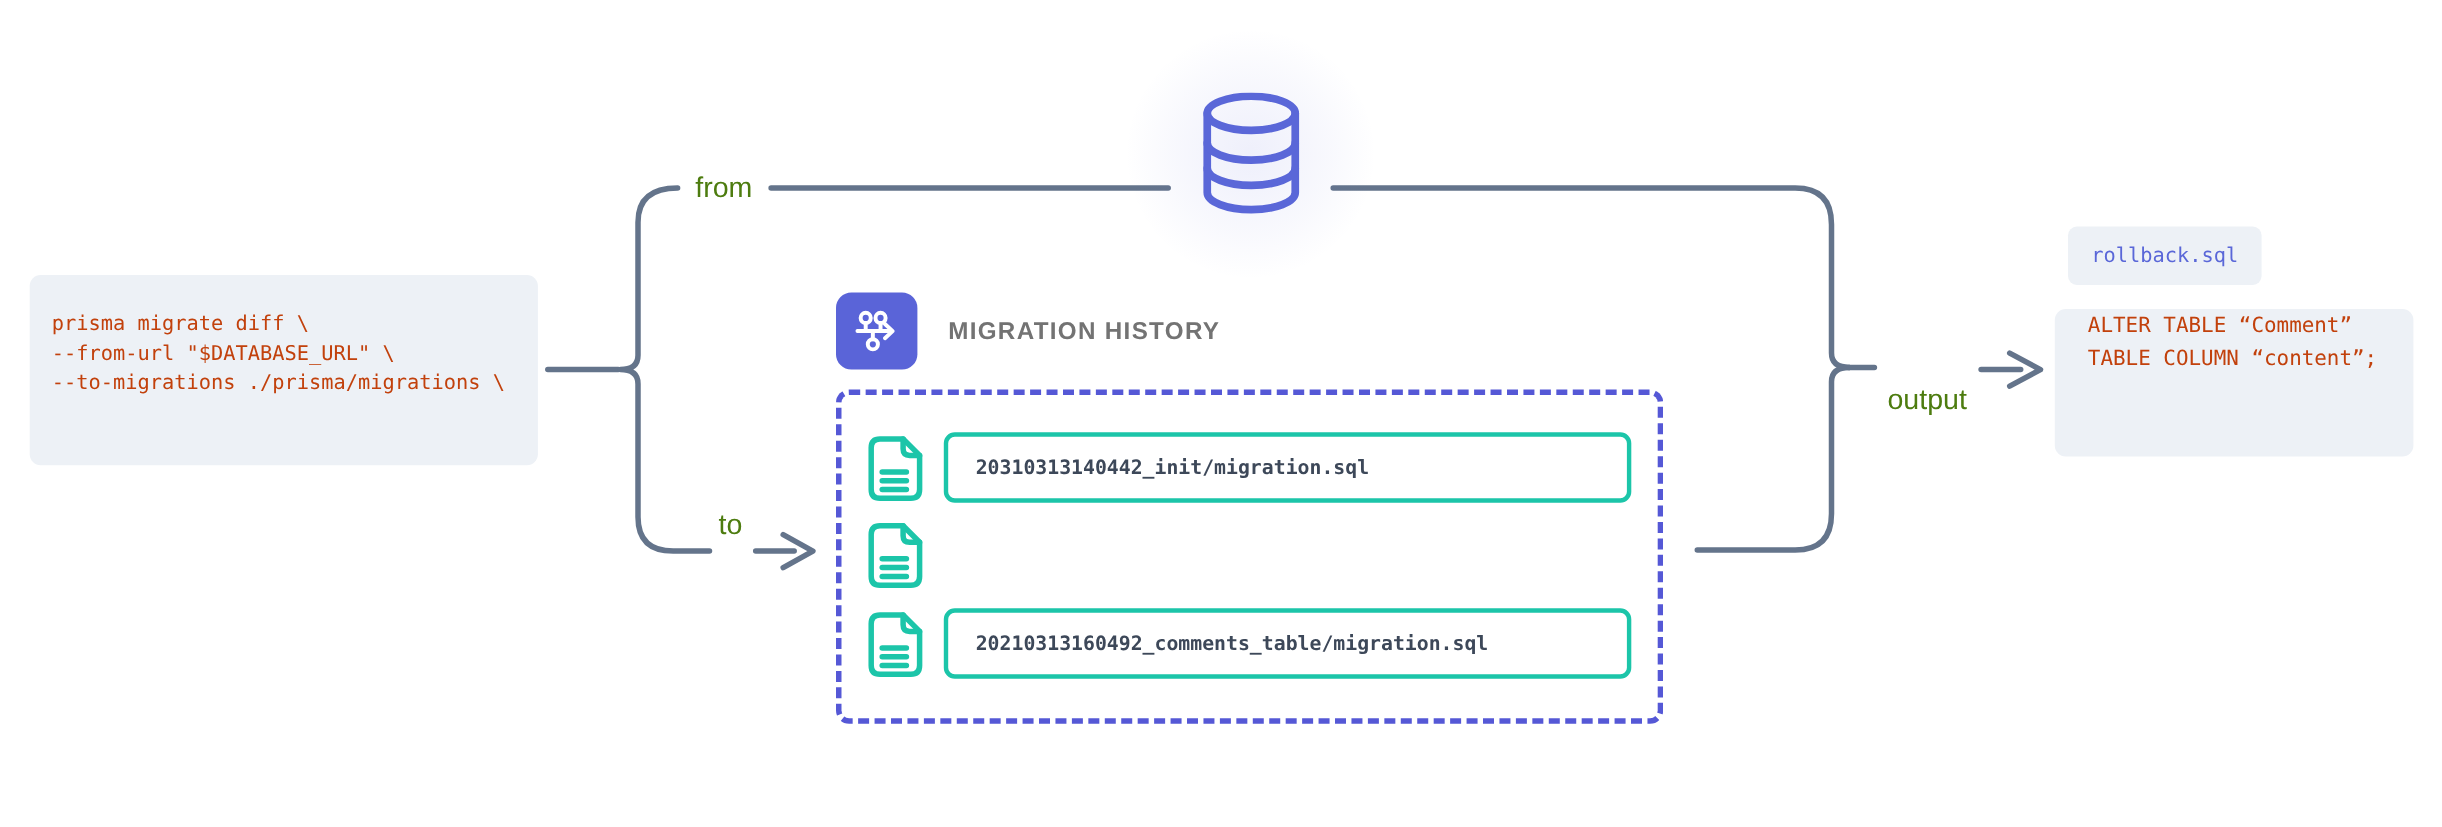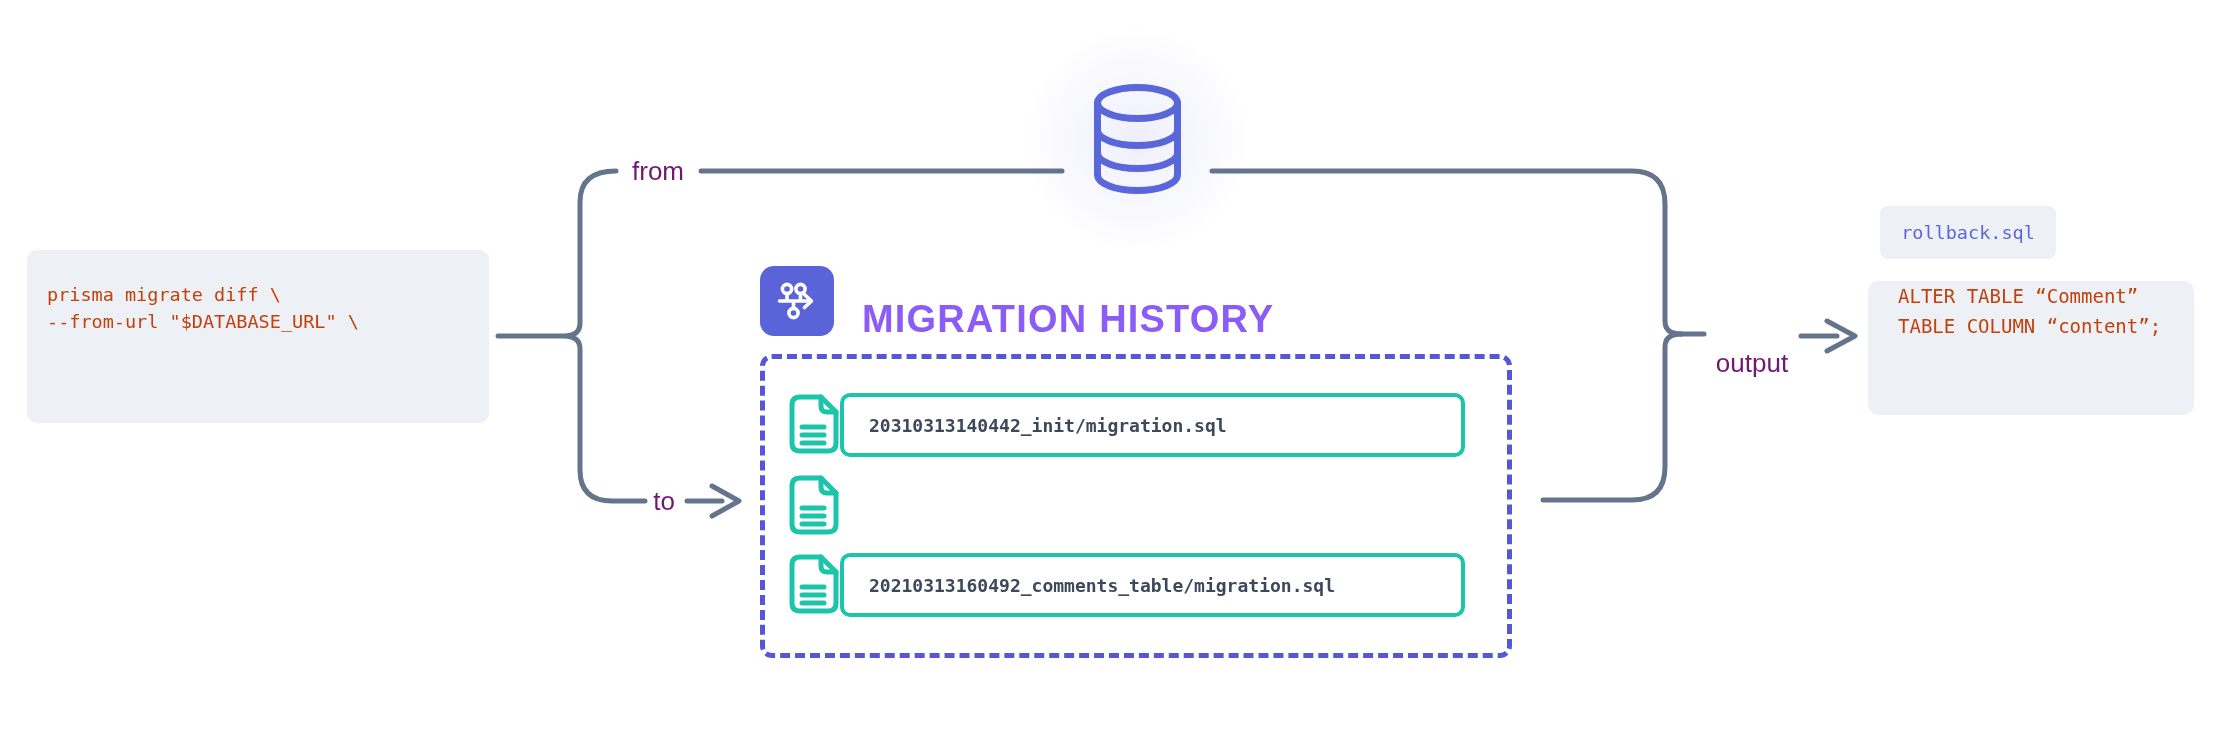--- a/index.html
+++ b/index.html
@@ -11,34 +11,34 @@
   .glow{position:absolute;left:1022px;top:25px;width:230px;height:230px;border-radius:50%;
         background:radial-gradient(circle,rgba(90,100,216,0.10) 0%,rgba(90,100,216,0.04) 45%,rgba(90,100,216,0) 70%);}
   .db-icon{position:absolute;left:1089px;top:84px;}
   .db-icon path,.db-icon ellipse{stroke:#5A67D8;stroke-width:7;fill:none;stroke-linecap:round;}
 
   .cmd-block{position:absolute;left:27px;top:250px;width:462px;height:173px;background:#EDF1F6;
              border-radius:10px;box-sizing:border-box;padding:31px 16px 0 20px;}
   .code{font-family:"DejaVu Sans Mono",monospace;font-size:18.5px;line-height:27px;color:#c2410c;
         white-space:pre;}
 
-  .line-label{position:absolute;transform:translateY(-50%);font-size:26px;color:#701a75;text-align:center;}
+  .line-label{position:absolute;transform:translateY(-50%);font-size:26px;color:#4d7c0f;text-align:center;}
   .label-from{left:612px;top:171px;width:92px;}
-  .label-to{left:642px;top:501px;width:44px;}
+  .label-to{left:642px;top:477px;width:44px;}
   .label-output{left:1704px;top:336px;width:96px;margin-top:27px;}
 
   .mh-icon{position:absolute;left:760px;top:266px;width:74px;height:70px;background:#5A64D8;
            border-radius:14px;display:flex;align-items:center;justify-content:center;}
   .mh-icon svg circle,.mh-icon svg path{stroke:#fff;stroke-width:3.6;fill:none;stroke-linecap:round;stroke-linejoin:round;}
-  .mh-title{position:absolute;left:862px;top:284px;height:70px;display:flex;align-items:center;
-            font-size:38px;font-weight:700;letter-spacing:1.2px;color:#8b5cf6;}
+  .mh-title{position:absolute;left:862px;top:266px;height:70px;display:flex;align-items:center;
+            font-size:22px;font-weight:700;letter-spacing:1.2px;color:#737373;}
 
   .dashed-box{position:absolute;left:760px;top:354px;width:752px;height:304px;box-sizing:border-box;
               border:5px dashed #5558D6;border-radius:12px;padding:34px 0 0 23px;}
-  .mig-row{display:flex;align-items:flex-start;margin-bottom:17px;}
+  .mig-row{display:flex;align-items:flex-end;gap:18px;margin-bottom:17px;}
   .file-icon path{stroke:#1CC5A9;stroke-width:5;fill:none;stroke-linecap:round;stroke-linejoin:round;}
   .file-box{width:625px;height:64px;box-sizing:border-box;border:4px solid #1CC5A9;border-radius:10px;
             background:#fff;display:flex;align-items:center;padding-left:25px;
             font-family:"DejaVu Sans Mono",monospace;font-weight:700;font-size:18px;color:#3D4859;}
 
   .rollback-badge{position:absolute;left:1868px;top:206px;width:176px;height:53px;background:#EDF1F6;
                   border-radius:8px;display:flex;align-items:center;justify-content:center;
                   font-family:"DejaVu Sans Mono",monospace;font-size:18.5px;color:#5A67D8;margin-left:12px;}
   .sql-block{position:absolute;left:1868px;top:281px;width:326px;height:134px;background:#EDF1F6;
              border-radius:10px;box-sizing:border-box;display:flex;flex-direction:column;
@@ -68,20 +68,21 @@
   <svg class="db-icon" width="97" height="112" viewBox="0 0 97 112">
     <ellipse cx="48.5" cy="19" rx="40" ry="15.5"></ellipse>
     <path d="M 8.5 19 L 8.5 91 A 40 15.5 0 0 0 88.5 91 L 88.5 19"></path>
     <path d="M 8.5 46 A 40 15.5 0 0 0 88.5 46"></path>
     <path d="M 8.5 69 A 40 15.5 0 0 0 88.5 69"></path>
   </svg>
 
   <div class="cmd-block">
     <div class="code">prisma migrate diff \</div>
     <div class="code">--from-url "$DATABASE_URL" \</div>
+    <div class="code">--to-migrations ./prisma/migrations \</div>
   </div>
 
   <div class="line-label label-from">from</div>
   <div class="line-label label-to">to</div>
   <div class="line-label label-output">output</div>
 
   <div class="mh-icon">
     <svg width="44" height="44" viewBox="0 0 44 44">
       <circle cx="12" cy="10" r="4.6"></circle>
       <circle cx="25.5" cy="10" r="4.6"></circle>

